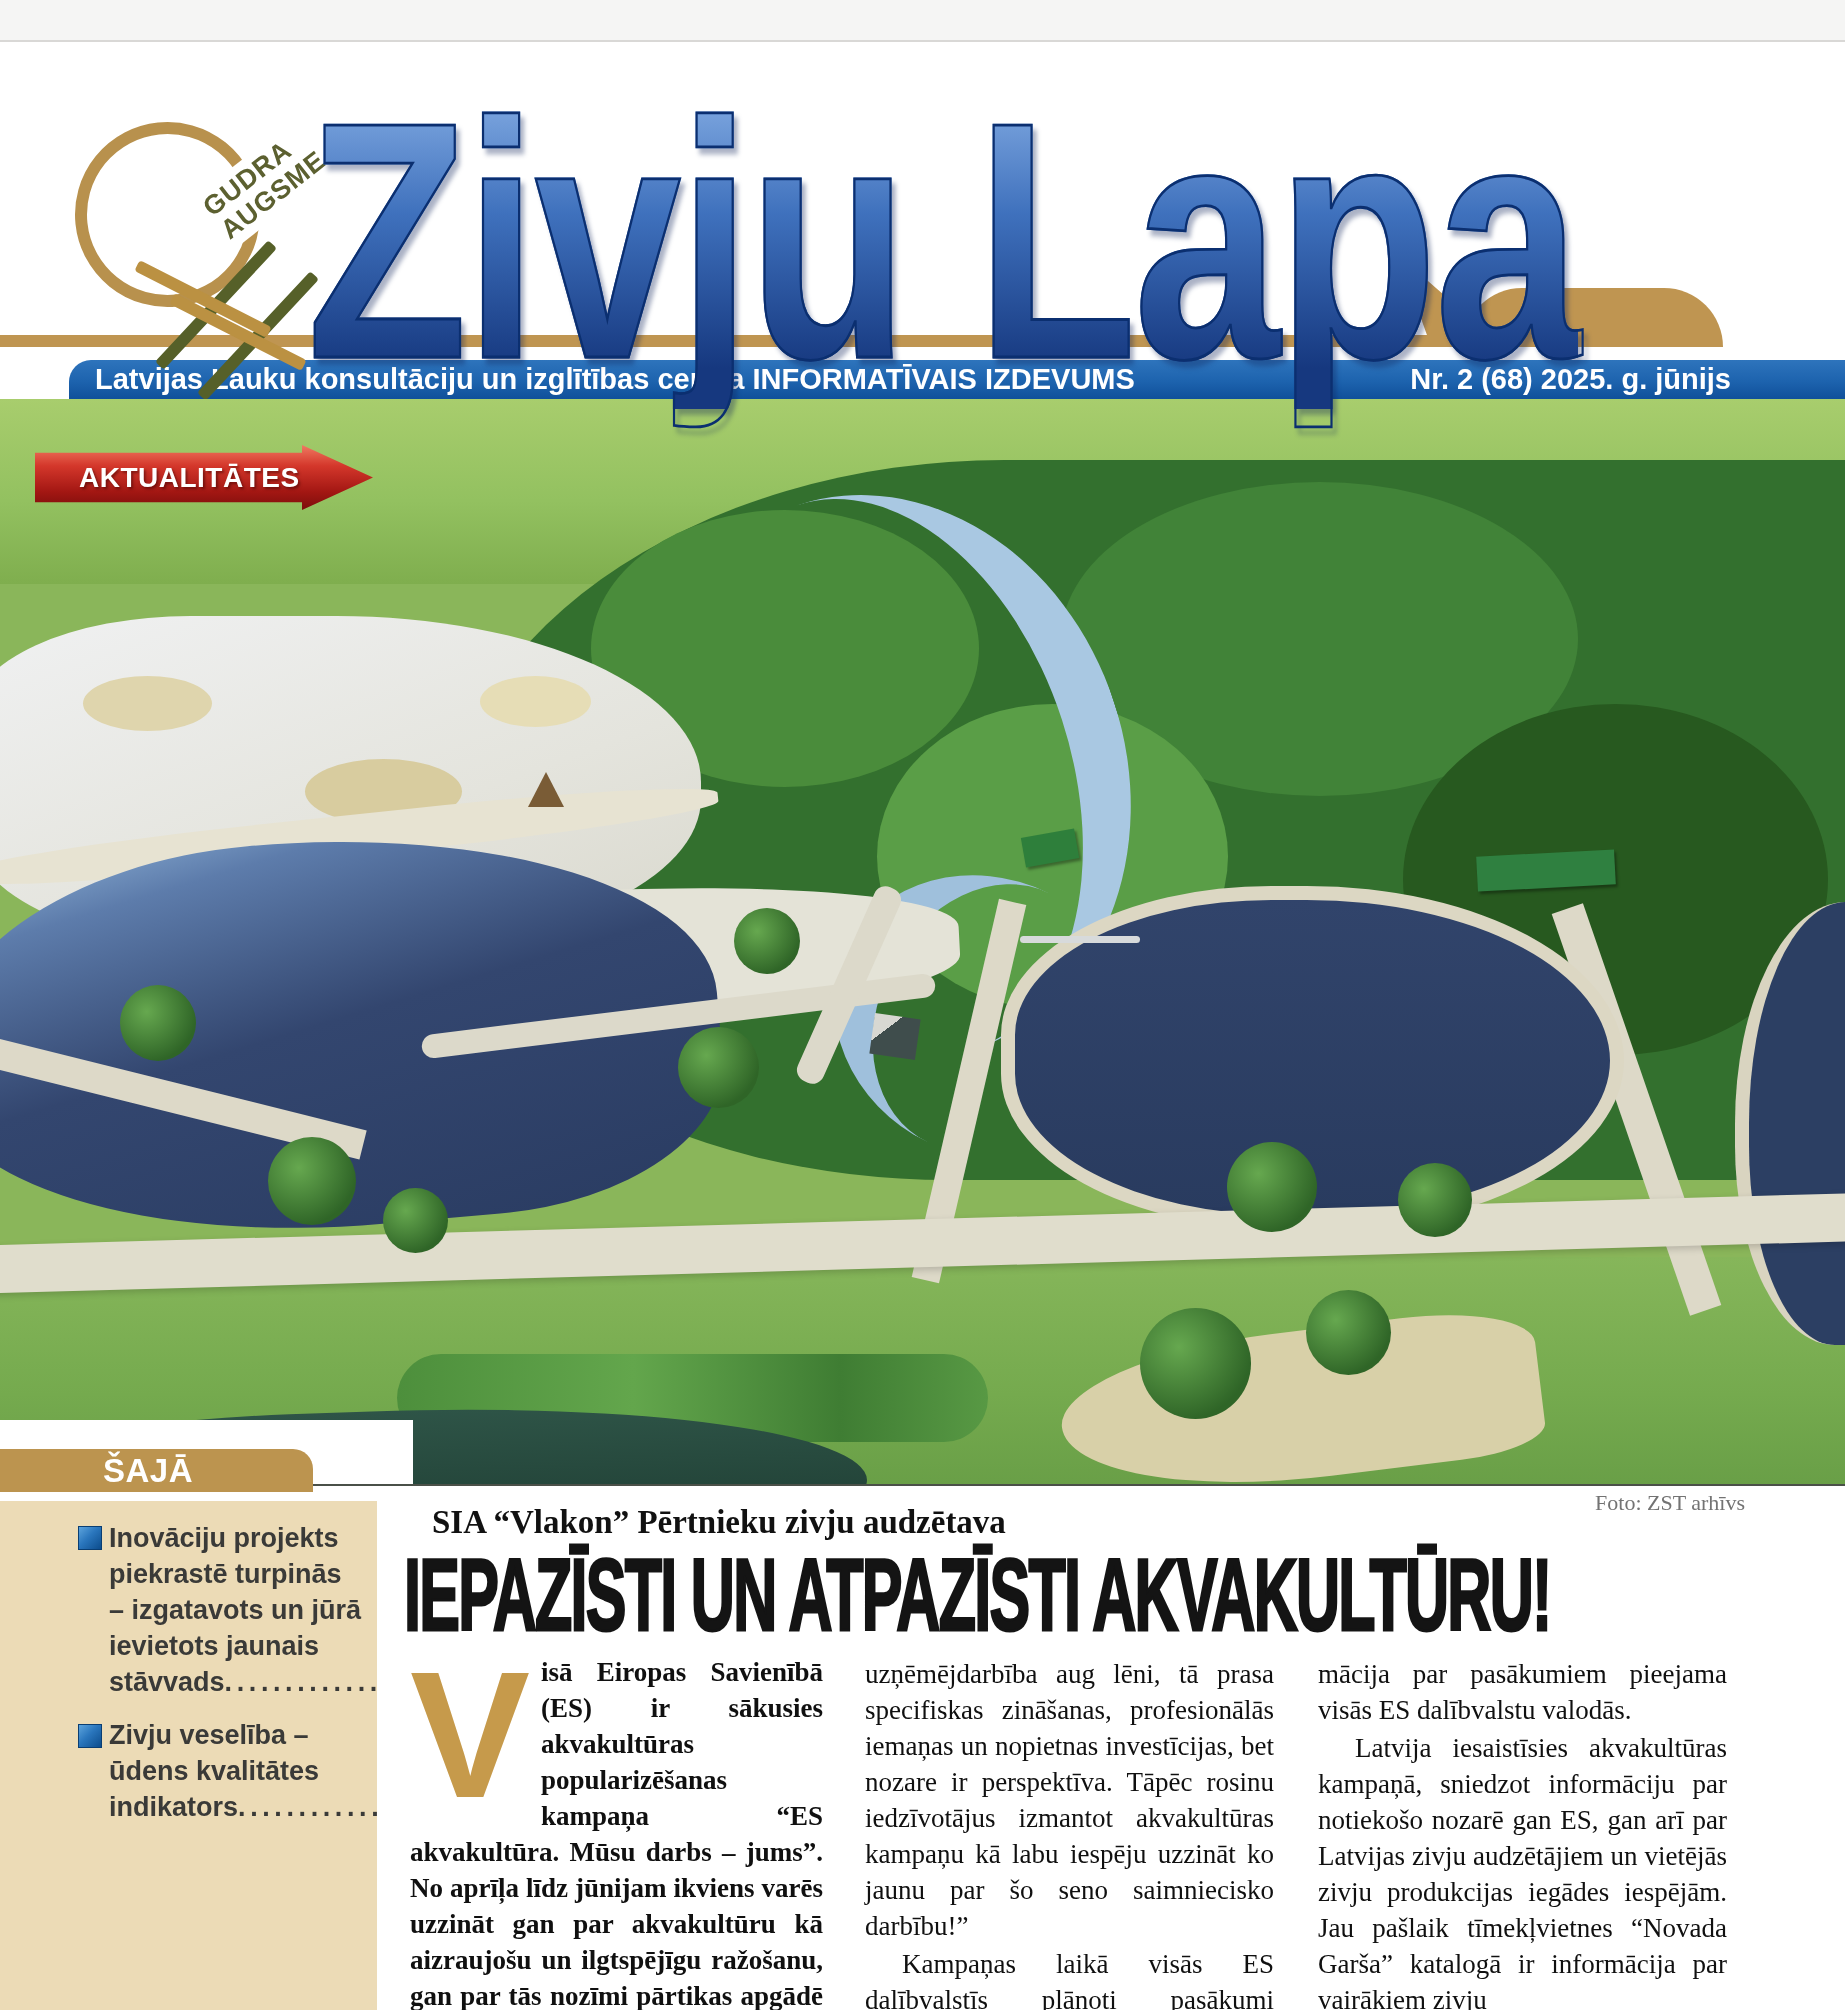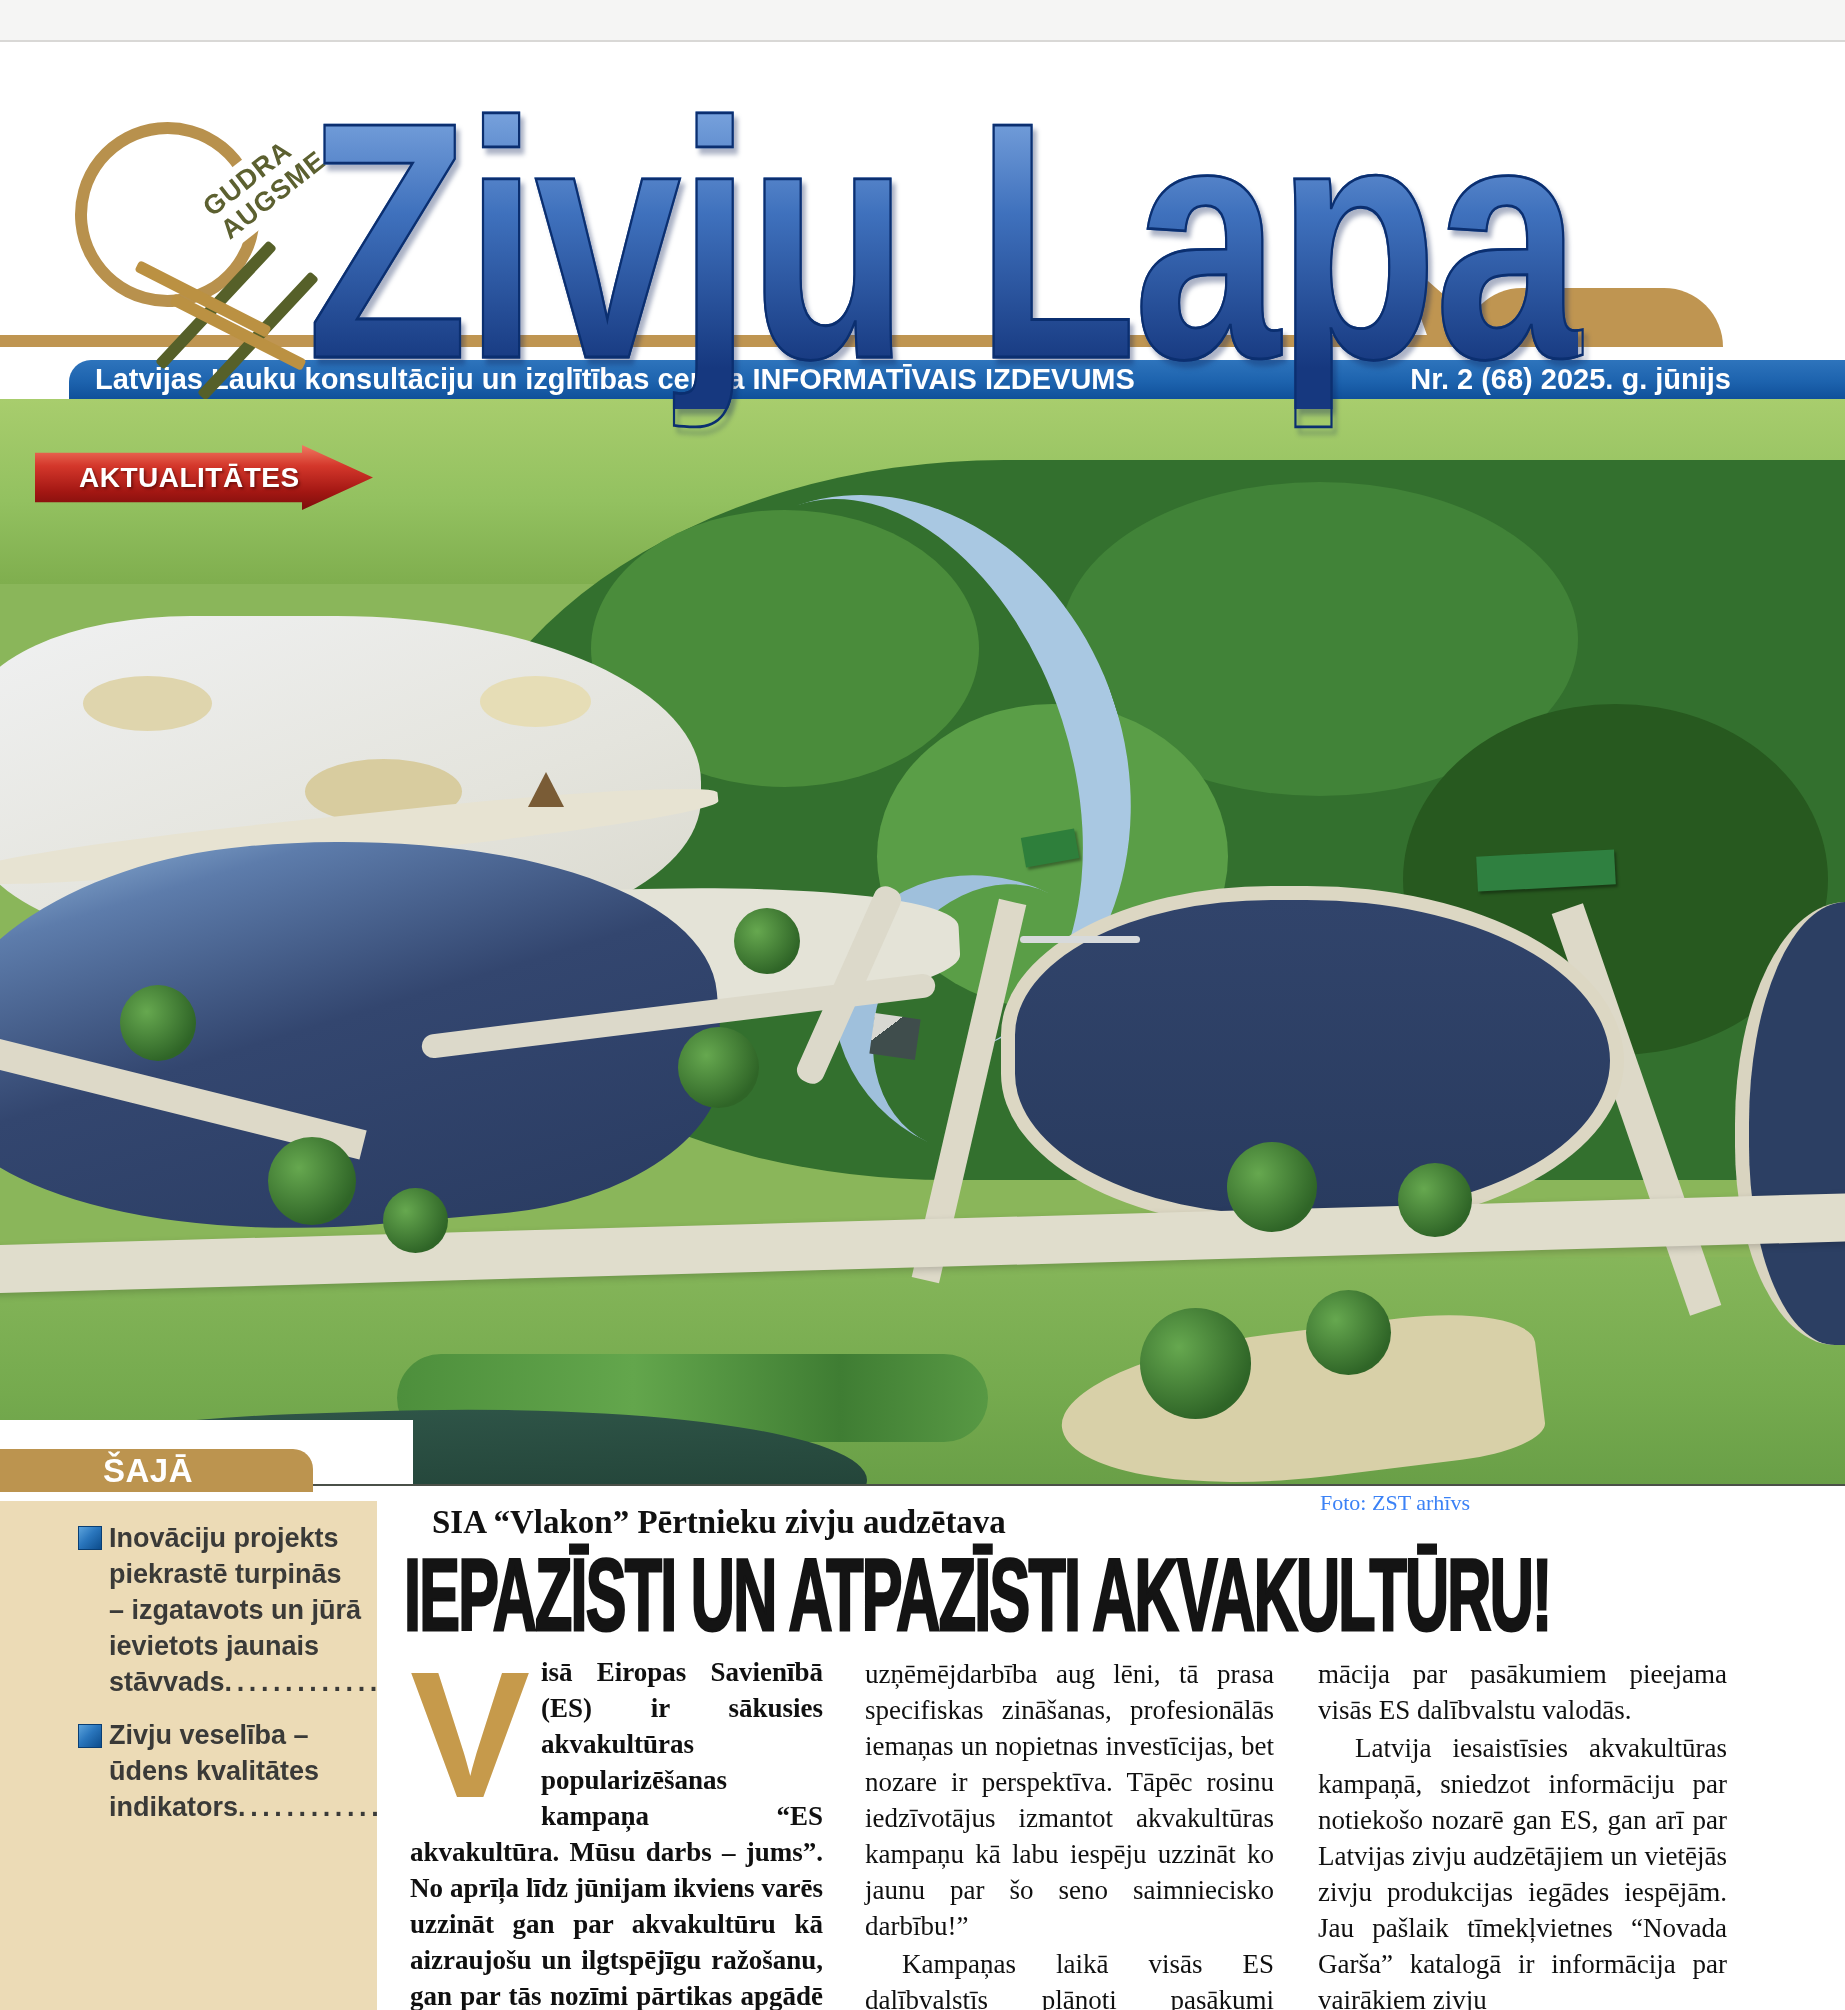--- a/index.html
+++ b/index.html
@@ -131,22 +131,22 @@
   .sb-body{position:absolute;left:0;top:1501px;width:377px;height:509px;background:#ecdbb6;
            padding-top:18.5px;overflow:hidden}
   .sb-item{position:relative;margin:0 14.8px 17.5px 109px;
            font:700 27px/36px "Liberation Sans",sans-serif;color:#3a3a38}
   .sb-bullet{position:absolute;left:-31px;top:6.5px;width:24px;height:24px;
              background:linear-gradient(135deg,#5da4dd 0%,#2a76bd 45%,#0c4c8c 100%);
              border:1.8px solid #0a3e73}
   .dots{letter-spacing:4.6px}
 
   
-  .credit{position:absolute;left:1320px;top:1492px;width:425px;
-          font:400 22px/1 "Liberation Serif",serif;color:#3b82f6}
+  .credit{position:absolute;left:1320px;top:1492px;width:425px;text-align:right;
+          font:400 22px/1 "Liberation Serif",serif;color:#737373}
   .kicker{position:absolute;left:432px;top:1504px;
           font:700 33px/1.1 "Liberation Serif",serif;color:#111}
   .headline{position:absolute;left:404px;top:1543px;white-space:nowrap;
             font:700 100px/1 "Liberation Sans",sans-serif;letter-spacing:-2.8px;color:#141414;
             -webkit-text-stroke:2.8px #141414;transform:scale(.61,1.02);transform-origin:left top}
   .col{position:absolute;top:1654px;width:413px;height:356px;overflow:hidden;
        font:400 27px/36px "Liberation Serif",serif;text-align:justify;color:#101010}
   .col p{margin:2px}
   .col .ind{text-indent:37px}
   .col1{left:410px;font-weight:700}

